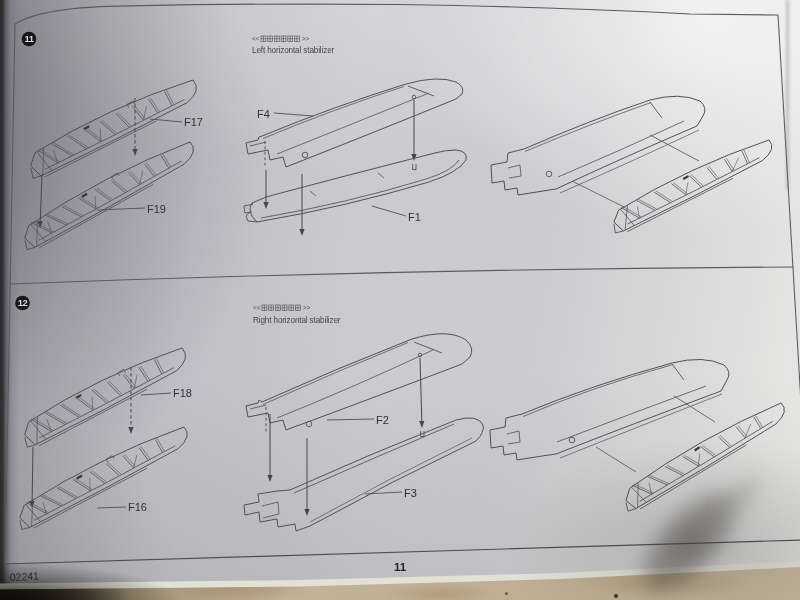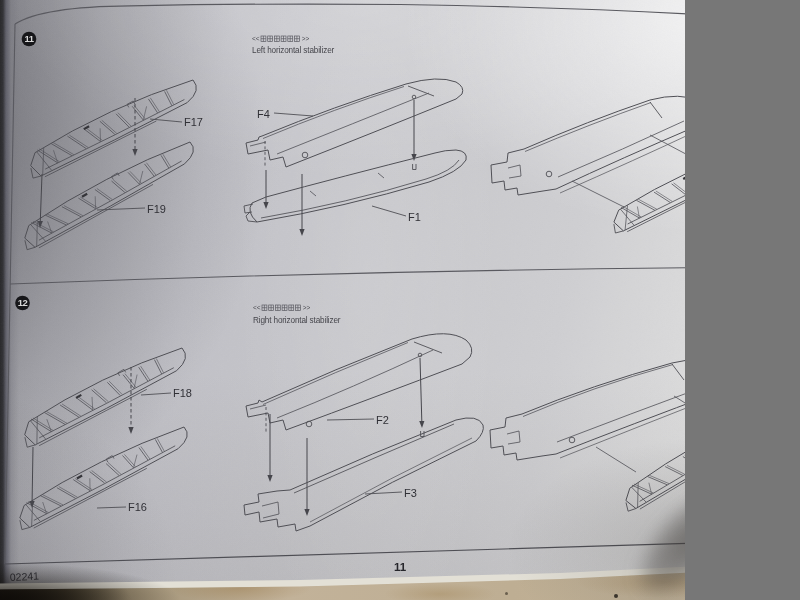--- a/index.html
+++ b/index.html
@@ -1,15 +1,15 @@
 <!DOCTYPE html>
 <html><head><meta charset="utf-8">
 <style>
 html,body{margin:0;padding:0;background:#777}
-#c{position:relative;width:685px;height:600px;overflow:hidden;
+#c{position:relative;width:800px;height:600px;overflow:hidden;
    font-family:"Liberation Sans",sans-serif;background:#86efac}
 .abs{position:absolute}
 </style></head><body>
 <div id="c">
 
   <div class="abs" style="left:0;top:0;width:800px;height:600px;background:
     radial-gradient(430px 300px at 89% 3%, rgba(255,255,255,0.72), rgba(255,255,255,0) 72%),
     radial-gradient(480px 240px at 46% 0%, rgba(255,255,255,0.25), rgba(255,255,255,0) 75%),
     radial-gradient(170px 520px at 46% 45%, rgba(255,255,255,0.10), rgba(255,255,255,0) 80%),
     radial-gradient(560px 600px at -10% 26%, rgba(30,30,36,0.36), rgba(30,30,36,0) 62%),

